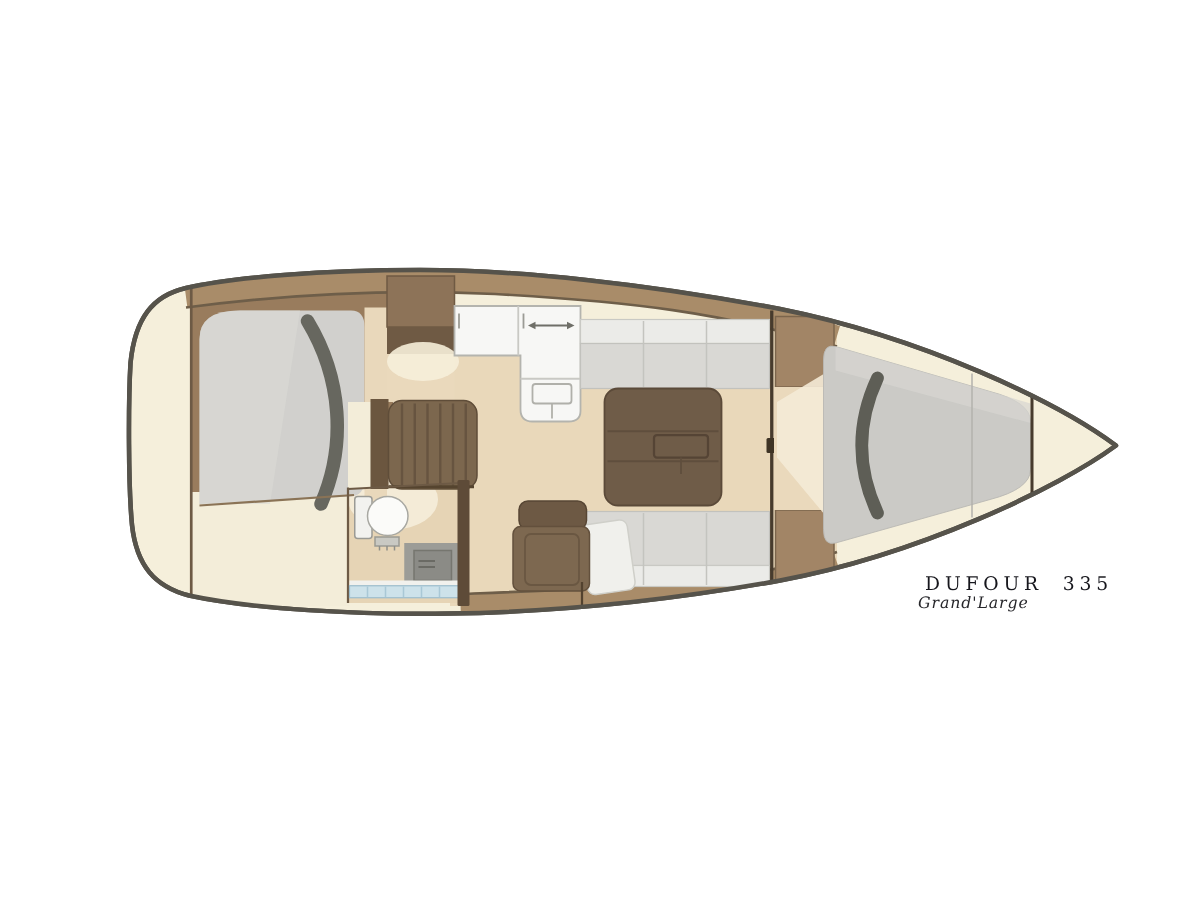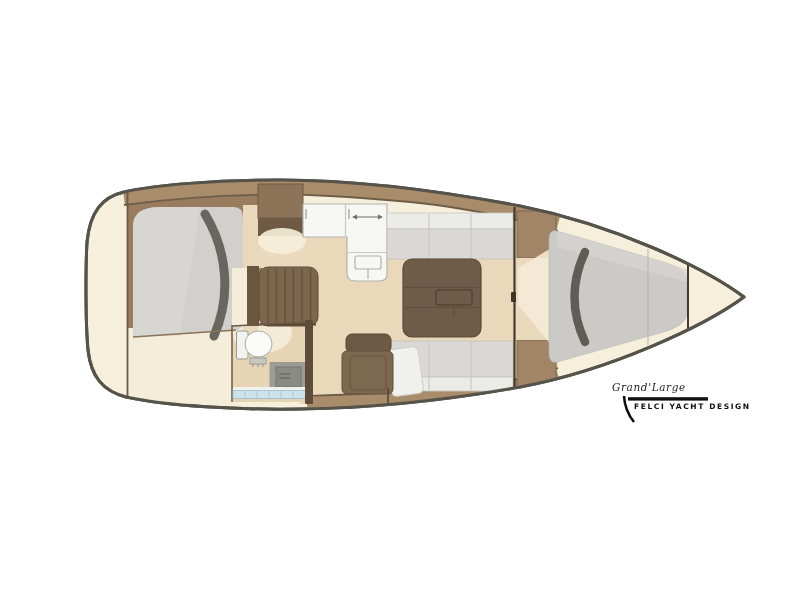--- a/index.html
+++ b/index.html
@@ -154,23 +154,17 @@
 
     <line x1="127.5" y1="192" x2="127.5" y2="402" stroke="#6d5a45" stroke-width="1.8"></line>
   </g>
 
   <path d="M744 297 C705 268,615 225,520 206 C430 189,345 180,280 180 C215 180,155 185,124 192
            C102 197,90 212,87 242 C85.5 268,85.5 324,88 350 C91 377,103 391,126 397
            C168 406,238 410,300 409 C372 408,448 400,520 387 C612 370,706 325,744 297 Z" fill="none" stroke="#56534b" stroke-width="3" stroke-linejoin="round"></path>
 </svg>
 
 <div class="branding">
+  <div class="brand-model">DUFOUR 335</div>
   <div class="brand-series">Grand'Large</div>
-  <div class="designer-row">
-    <svg class="felci-logo" width="100" height="28" viewBox="0 0 100 28">
-      <path d="M4 1 C4.5 10 7.5 19 14 27" fill="none" stroke="#0f0f13" stroke-width="2.6"></path>
-      <rect x="8" y="2.2" width="80" height="3.4" fill="#0f0f13"></rect>
-    </svg>
-    <div class="brand-designer">FELCI YACHT DESIGN</div>
-  </div>
 </div>
 
 </div>
 
 </body></html>

